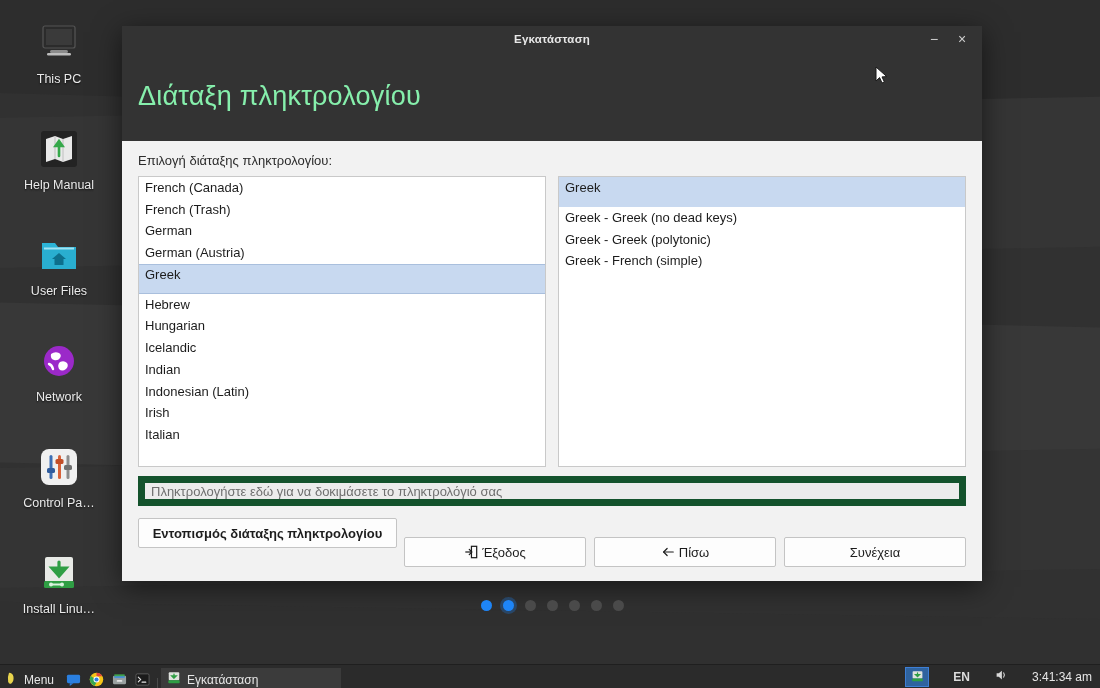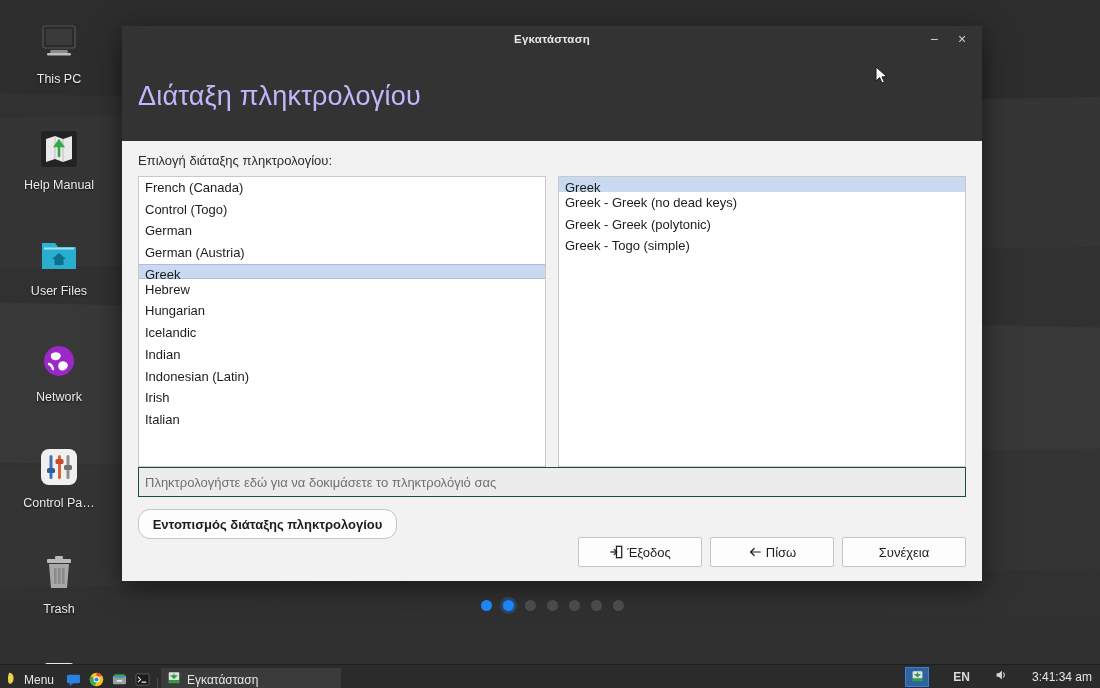--- a/index.html
+++ b/index.html
@@ -70,21 +70,21 @@
     width: 28px; height: 26px; display: flex; align-items: center; justify-content: center;
     color: #cfcfcf; font-size: 14px; line-height: 1;
   }
 
   #header {
     height: 89px; background: #333333;
     display: flex; align-items: center;
     padding-left: 16px;
   }
   #header .htitle {
-    color: #c4b5fd; font-size: 27px; font-weight: normal;
+    color: #86efac; font-size: 27px; font-weight: normal;
     letter-spacing: .2px;
   }
 
   #content {
     height: 440px; background: #f2f2f2;
     padding: 12px 16px 0 16px;
     position: relative;
   }
   .sublabel { font-size: 13px; color: #2b2b2b; margin-bottom: 8px; }
 
@@ -101,48 +101,49 @@
   .lrow {
     height: 21.7px; line-height: 21.7px;
     padding-left: 6px;
     font-size: 13px; color: #1c1c1c;
     white-space: nowrap;
   }
   .lrow.sel {
     background: #c8d9f0;
     border-top: 1px solid #a9bfdd;
     border-bottom: 1px solid #a9bfdd;
-    height: 15px; line-height: 19.7px;
+    height: 30px; line-height: 19.7px;
   }
   #list-right .lrow.sel { border: none; line-height: 21.7px; background: #c8d9f0; }
 
   #testfield {
+    margin-top: 9px;
     height: 30px; width: 828px;
     background: #ececec;
-    border: 1px solid #14532d;
+    border: 7px solid #14532d;
     display: flex; align-items: center;
     padding-left: 6px;
   }
   #testfield .ph { font-size: 13px; color: #6f6f6f; }
 
   #detect-btn {
     margin-top: 12px;
     height: 30px; width: 259px;
     background: #fdfdfd; border: 1px solid #c4c4c4;
-    border-radius: 12px;
+    border-radius: 2px;
     display: flex; align-items: center; justify-content: center;
     font-size: 13px; color: #1c1c1c; font-weight: bold;
   }
 
   #actions {
     position: absolute; left: 16px; right: 16px; bottom: 14px;
     display: flex; justify-content: flex-end; gap: 8px;
   }
   .abtn {
-    width: 124px; height: 30px;
+    width: 182px; height: 30px;
     background: #fdfdfd; border: 1px solid #c4c4c4; border-radius: 2px;
     display: flex; align-items: center; justify-content: center; gap: 4px;
     font-size: 13px; color: #1c1c1c;
   }
   .abtn svg { display: block; }
 
   
   #dots {
     position: absolute; left: 122px; top: 600px; width: 860px;
     display: flex; align-items: center; justify-content: center; gap: 11px;
@@ -250,33 +251,20 @@
         <rect x="18" y="7" width="3" height="24" rx="1.5" fill="#d8623a"></rect>
         <rect x="26.5" y="7" width="3" height="24" rx="1.5" fill="#8d8d8d"></rect>
         <rect x="7" y="20" width="8" height="5" rx="1.6" fill="#2f5c9e"></rect>
         <rect x="15.5" y="11" width="8" height="5" rx="1.6" fill="#c24e28"></rect>
         <rect x="24" y="17" width="8" height="5" rx="1.6" fill="#6f6f6f"></rect>
       </svg>
     </span>
     <span class="dlabel">Control Pa…</span>
   </div>
 
-  <div class="dicon">
-    <span class="glyph">
-      <svg width="36" height="38" viewBox="0 0 36 38">
-        <rect x="6" y="5" width="24" height="4" rx="1" fill="#b9b9b9"></rect>
-        <rect x="14" y="2" width="8" height="3" rx="1" fill="#b9b9b9"></rect>
-        <path d="M8 10 h20 l-2 24 H10 Z" fill="#a8a8a8"></path>
-        <rect x="13" y="14" width="2.6" height="16" fill="#8b8b8b"></rect>
-        <rect x="17" y="14" width="2.6" height="16" fill="#8b8b8b"></rect>
-        <rect x="21" y="14" width="2.6" height="16" fill="#8b8b8b"></rect>
-      </svg>
-    </span>
-    <span class="dlabel">Trash</span>
-  </div>
 
   <div class="dicon">
     <span class="glyph">
       <svg width="40" height="40" viewBox="0 0 40 40">
         <path d="M8 4 h24 a2 2 0 0 1 2 2 v22 H6 V6 a2 2 0 0 1 2 -2 Z" fill="#e8eae6"></path>
         <path d="M20 9 L20 20 M20 23 L13 15 H27 Z" stroke="#2f9e44" stroke-width="3.2" fill="#2f9e44" stroke-linecap="round"></path>
         <rect x="5" y="28" width="30" height="7" rx="1.5" fill="#2f9e44"></rect>
         <rect x="11" y="30.5" width="13" height="2" rx="1" fill="#d9f2de"></rect>
         <circle cx="12" cy="31.5" r="2" fill="#d9f2de"></circle>
         <circle cx="23" cy="31.5" r="2" fill="#d9f2de"></circle>
@@ -301,37 +289,37 @@
     <span class="htitle">Διάταξη πληκτρολογίου</span>
   </div>
 
   <div id="content">
 
     <div class="sublabel">Επιλογή διάταξης πληκτρολογίου:</div>
 
     <div class="lists">
       <div class="listbox" id="list-left">
           <div class="lrow">French (Canada)</div>
-          <div class="lrow">Control (Togo)</div>
+          <div class="lrow">French (Trash)</div>
           <div class="lrow">German</div>
           <div class="lrow">German (Austria)</div>
           <div class="lrow sel">Greek</div>
           <div class="lrow">Hebrew</div>
           <div class="lrow">Hungarian</div>
           <div class="lrow">Icelandic</div>
           <div class="lrow">Indian</div>
           <div class="lrow">Indonesian (Latin)</div>
           <div class="lrow">Irish</div>
           <div class="lrow">Italian</div>
         </div>
       <div class="listbox" id="list-right">
           <div class="lrow sel">Greek</div>
           <div class="lrow">Greek - Greek (no dead keys)</div>
           <div class="lrow">Greek - Greek (polytonic)</div>
-          <div class="lrow">Greek - Togo (simple)</div>
+          <div class="lrow">Greek - French (simple)</div>
         </div>
     </div>
 
     <div id="testfield">
       <span class="ph">Πληκτρολογήστε εδώ για να δοκιμάσετε το πληκτρολόγιό σας</span>
     </div>
 
     <div id="detect-btn">Εντοπισμός διάταξης πληκτρολογίου</div>
 
     <div id="actions">

